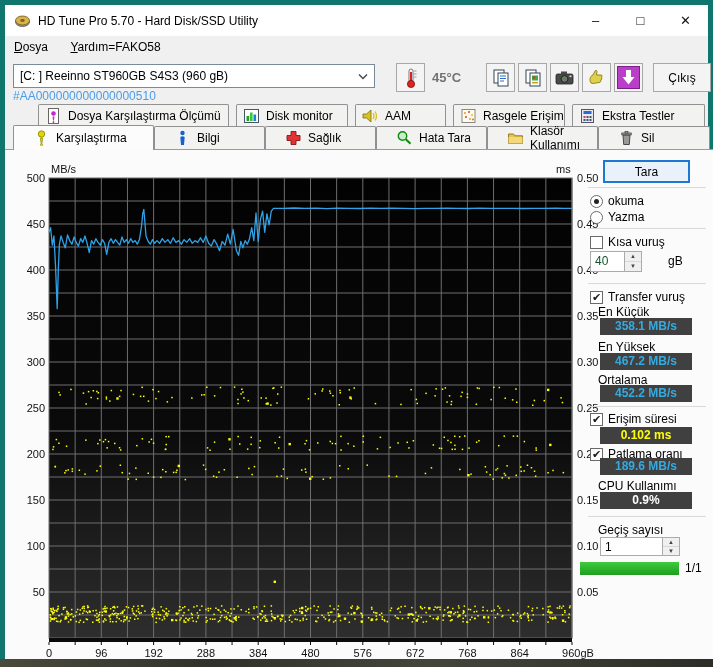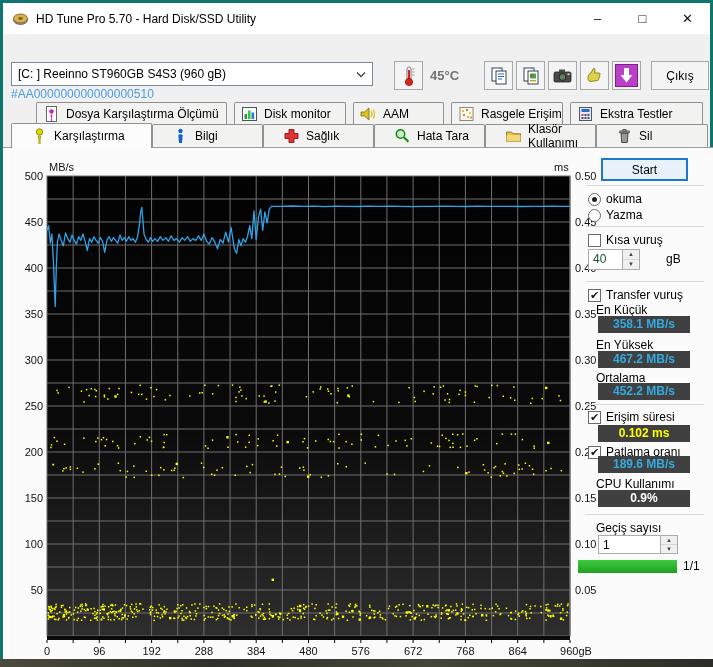--- a/index.html
+++ b/index.html
@@ -1,17 +1,17 @@
 <!DOCTYPE html>
 <html><head>
 <meta charset="utf-8">
 <style>
   * { margin:0; padding:0; box-sizing:border-box; }
   html,body { width:713px; height:667px; font-family:"Liberation Sans", sans-serif; background:#3a3b31; overflow:hidden; }
-  .window { position:absolute; left:0; top:0; width:713px; height:659px; background:#f0f0f0; border:3px solid #0f766e; }
+  .window { position:absolute; left:0; top:0; width:713px; height:659px; background:#f0f0f0; border:5px solid #0f766e; }
 
   
   .titlebar { position:absolute; left:0; top:0; width:100%; height:31px; background:#ffffff; display:flex; align-items:center; }
   .app-icon { margin-left:9px; width:17px; height:17px; flex:0 0 auto; }
   .title-text { margin-left:7px; font-size:12px; color:#000; }
   .win-controls { position:absolute; right:0; top:0; height:31px; display:flex; }
   .win-btn { width:45px; height:31px; display:flex; align-items:center; justify-content:center; font-size:13px; color:#111; }
 
   
   .menubar { position:absolute; left:0; top:31px; width:100%; height:23px; background:#f0f0f0; padding-left:9px; }
@@ -74,20 +74,24 @@
       <ellipse cx="8.5" cy="8.5" rx="2.2" ry="1.4" fill="#7a631f"></ellipse>
     </svg>
     <span class="title-text">HD Tune Pro 5.70 - Hard Disk/SSD Utility</span>
     <div class="win-controls">
       <div class="win-btn">–</div>
       <div class="win-btn">□</div>
       <div class="win-btn">✕</div>
     </div>
   </div>
 
+  <div class="menubar">
+    <span class="menu-item">Dosya</span>
+    <span class="menu-item">Yardım=FAKO58</span>
+  </div>
 
   <div class="toolbar">
     <div class="drive-combo">
       <span>[C: ] Reeinno ST960GB S4S3 (960 gB)</span>
       <svg class="combo-arrow" width="10" height="7" viewBox="0 0 10 7">
         <polyline points="1,1.5 5,5.5 9,1.5" fill="none" stroke="#444" stroke-width="1.3"></polyline>
       </svg>
     </div>
     <div class="tool-btn" style="left:391px">
       <svg width="18" height="22" viewBox="0 0 18 22">
@@ -1170,21 +1174,21 @@
         <text x="253.2" y="507" text-anchor="middle" font-family="Liberation Sans, sans-serif" font-size="11" fill="#111">384</text>
         <text x="305.5" y="507" text-anchor="middle" font-family="Liberation Sans, sans-serif" font-size="11" fill="#111">480</text>
         <text x="357.8" y="507" text-anchor="middle" font-family="Liberation Sans, sans-serif" font-size="11" fill="#111">576</text>
         <text x="410.1" y="507" text-anchor="middle" font-family="Liberation Sans, sans-serif" font-size="11" fill="#111">672</text>
         <text x="462.4" y="507" text-anchor="middle" font-family="Liberation Sans, sans-serif" font-size="11" fill="#111">768</text>
         <text x="514.7" y="507" text-anchor="middle" font-family="Liberation Sans, sans-serif" font-size="11" fill="#111">864</text>
         <text x="573" y="507" text-anchor="middle" font-family="Liberation Sans, sans-serif" font-size="11" fill="#111">960gB</text>
       </svg>
 
     <div class="panel">
-      <div class="start-btn">Start</div>
+      <div class="start-btn">Tara</div>
       <div class="sep" style="top:37px"></div>
 
       <div class="ctl" style="top:44px">
         <span class="radio sel"></span>
         <span>okuma</span>
       </div>
       <div class="ctl" style="top:60px">
         <span class="radio"></span>
         <span>Yazma</span>
       </div>

